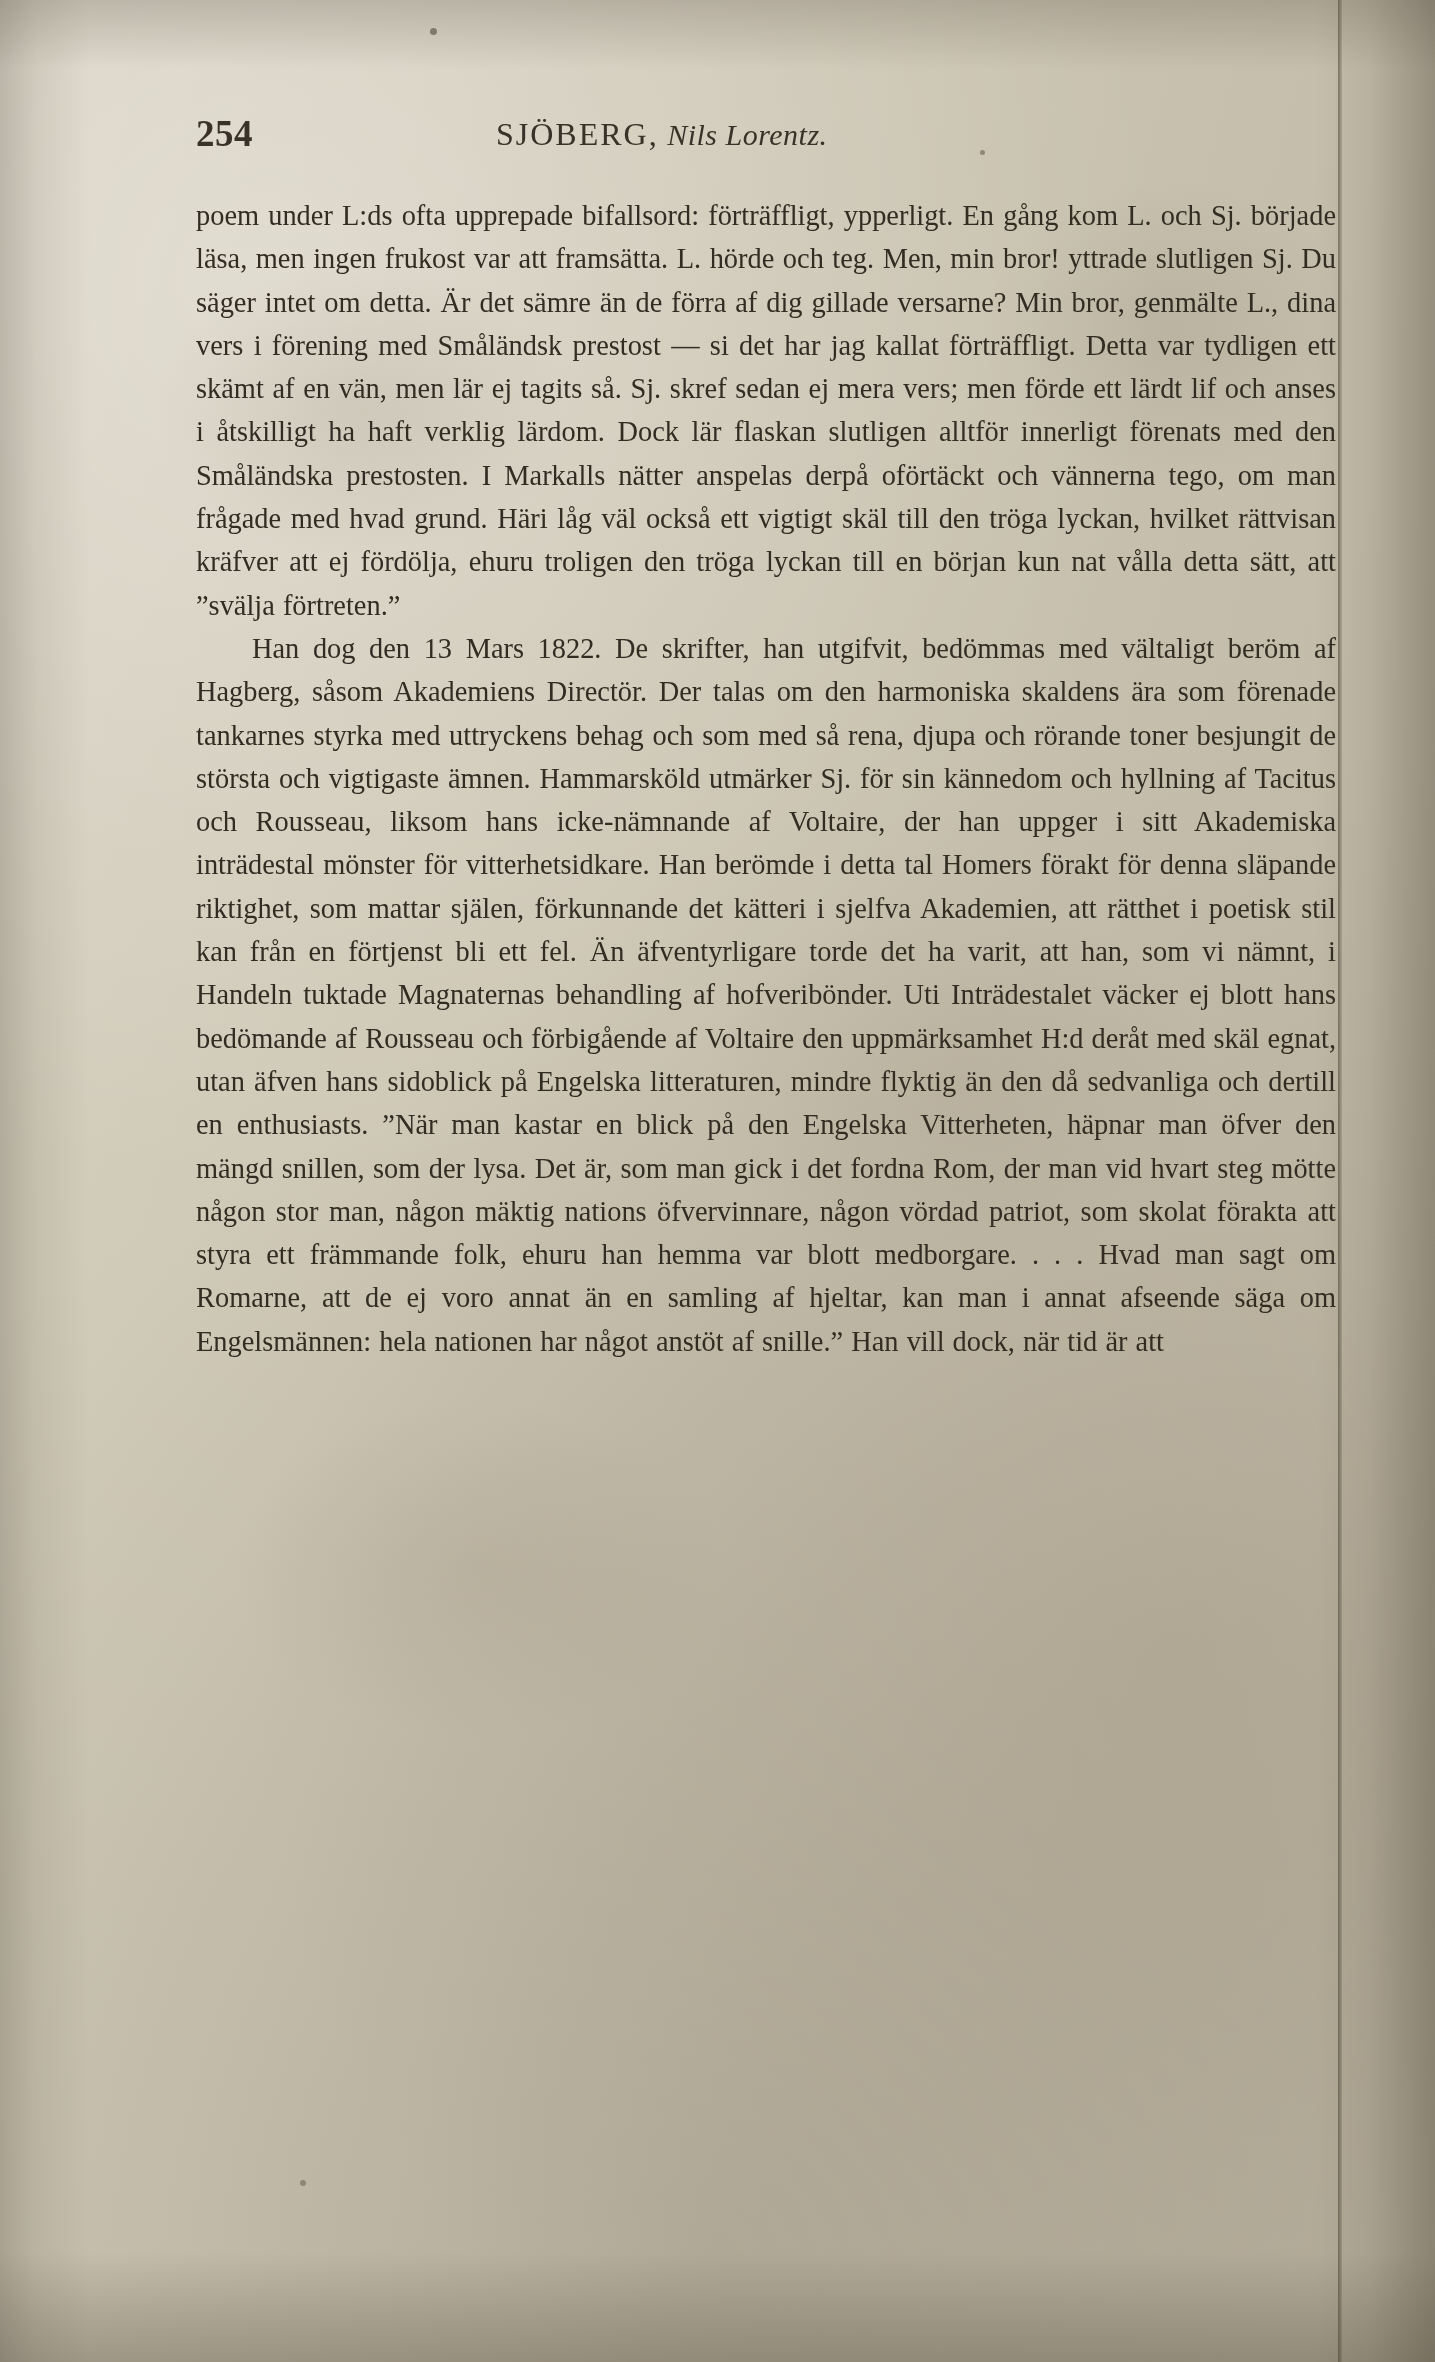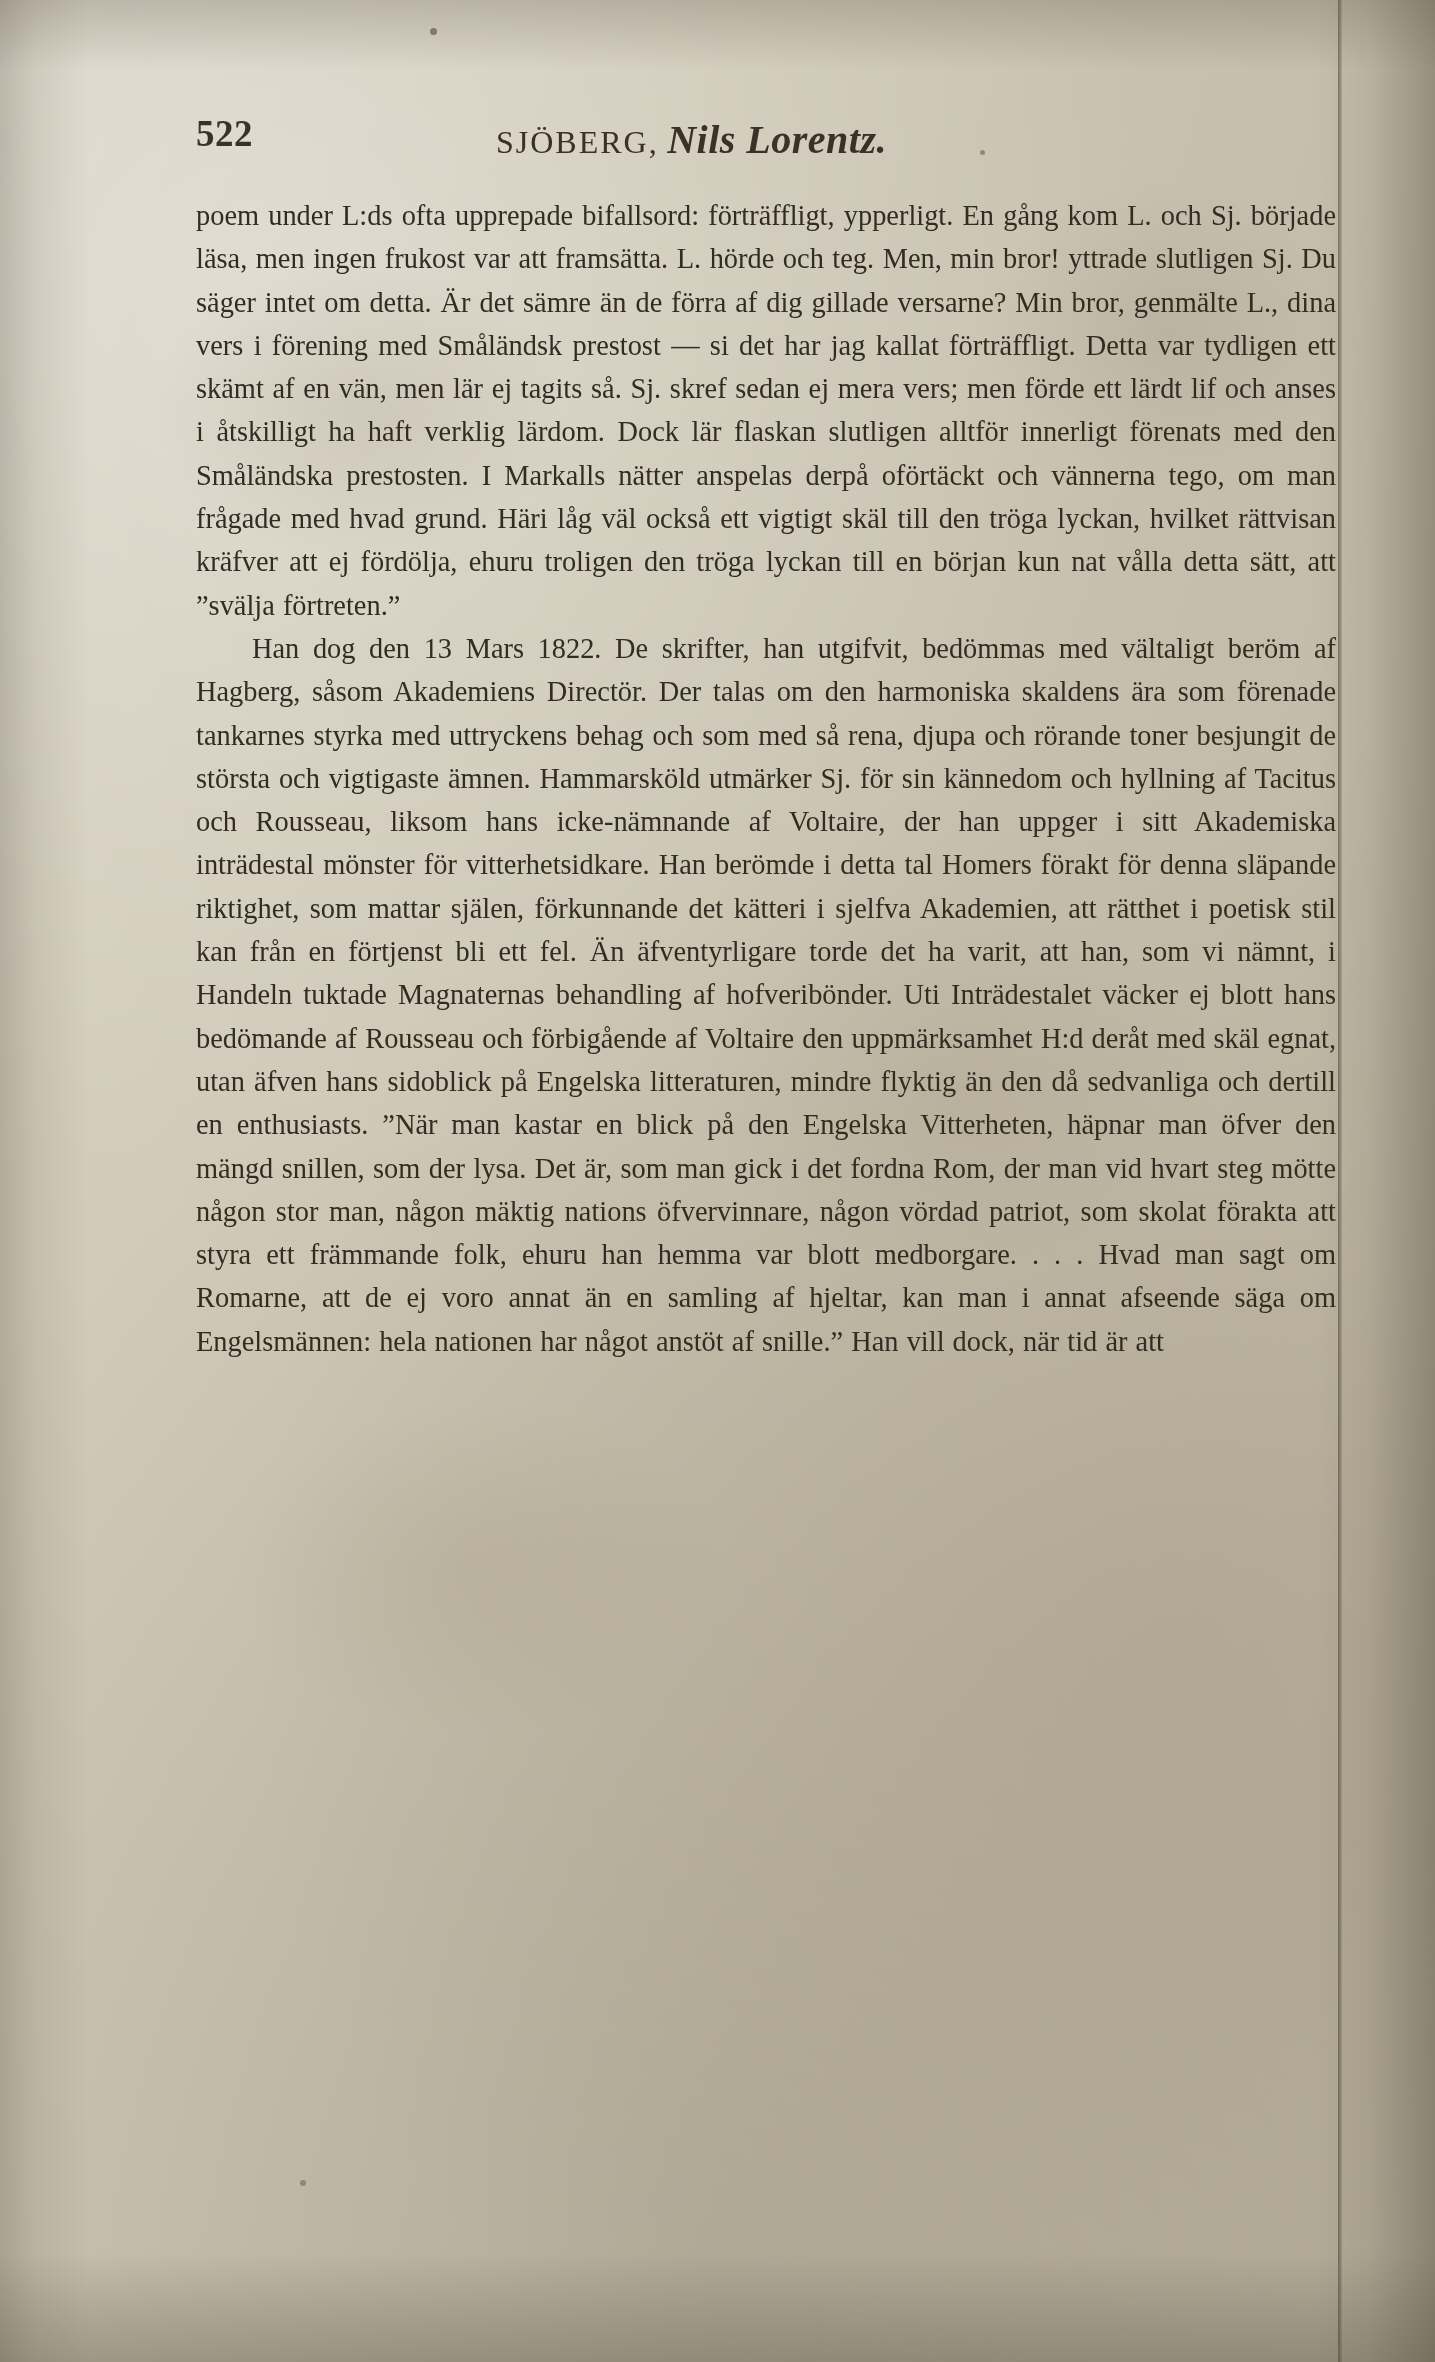--- a/index.html
+++ b/index.html
@@ -94,22 +94,22 @@
     color: #3a3228;
     letter-spacing: 1.2px;
     white-space: nowrap;
   }
   #running-head .smallcaps {
     font-size: 32px;
     letter-spacing: 2px;
   }
   #running-head .bookname {
     font-style: italic;
-    font-weight: bold;
-    font-size: 40px;
+    font-weight: normal;
+    font-size: 30px;
     letter-spacing: 0.5px;
   }
   #body-text {
     margin-top: 26px;
     font-size: 28.4px;
     line-height: 43.3px;
     color: #332c23;
     text-align: justify;
     text-align-last: left;
     word-spacing: 1px;
@@ -143,21 +143,21 @@
 <div class="blotch" id="noise-2"></div>
 <div class="blotch" id="noise-3"></div>
 <div class="blotch" id="noise-4"></div>
 <div id="speck-a"></div>
 <div id="speck-b"></div>
 <div id="speck-c"></div>
 
 <div id="page">
 
   <div id="header">
-    <div id="folio">522</div>
+    <div id="folio">254</div>
     <div id="running-head">
       <span class="smallcaps">SJÖBERG,</span>
       <span class="bookname">Nils Lorentz.</span>
     </div>
   </div>
 
   <div id="body-text">
     <p>poem under L:ds ofta upprepade bifallsord: förträffligt, ypperligt. En gång kom L. och Sj. började läsa, men ingen frukost var att framsätta. L. hörde och teg. Men, min bror! yttrade slutligen Sj. Du säger intet om detta. Är det sämre än de förra af dig gillade versarne? Min bror, genmälte L., dina vers i förening med Småländsk prestost — si det har jag kallat förträffligt. Detta var tydligen ett skämt af en vän, men lär ej tagits så. Sj. skref sedan ej mera vers; men förde ett lärdt lif och anses i åtskilligt ha haft verklig lärdom. Dock lär flaskan slutligen alltför innerligt förenats med den Småländska prestosten. I Markalls nätter anspelas derpå oförtäckt och vännerna tego, om man frågade med hvad grund. Häri låg väl också ett vigtigt skäl till den tröga lyckan, hvilket rättvisan kräfver att ej fördölja, ehuru troligen den tröga lyckan till en början kun nat vålla detta sätt, att ”svälja förtreten.”</p>
     <p class="indent">Han dog den 13 Mars 1822. De skrifter, han utgifvit, bedömmas med vältaligt beröm af Hagberg, såsom Akademiens Directör. Der talas om den harmoniska skaldens ära som förenade tankarnes styrka med uttryckens behag och som med så rena, djupa och rörande toner besjungit de största och vigtigaste ämnen. Hammarsköld utmärker Sj. för sin kännedom och hyllning af Tacitus och Rousseau, liksom hans icke-nämnande af Voltaire, der han uppger i sitt Akademiska inträdestal mönster för vitterhetsidkare. Han berömde i detta tal Homers förakt för denna släpande riktighet, som mattar själen, förkunnande det kätteri i sjelfva Akademien, att rätthet i poetisk stil kan från en förtjenst bli ett fel. Än äfventyrligare torde det ha varit, att han, som vi nämnt, i Handeln tuktade Magnaternas behandling af hofveribönder. Uti Inträdestalet väcker ej blott hans bedömande af Rousseau och förbigående af Voltaire den uppmärksamhet H:d deråt med skäl egnat, utan äfven hans sidoblick på Engelska litteraturen, mindre flyktig än den då sedvanliga och dertill en enthusiasts. ”När man kastar en blick på den Engelska Vitterheten, häpnar man öfver den mängd snillen, som der lysa. Det är, som man gick i det fordna Rom, der man vid hvart steg mötte någon stor man, någon mäktig nations öfvervinnare, någon vördad patriot, som skolat förakta att styra ett främmande folk, ehuru han hemma var blott medborgare. . . . Hvad man sagt om Romarne, att de ej voro annat än en samling af hjeltar, kan man i annat afseende säga om Engelsmännen: hela nationen har något anstöt af snille.” Han vill dock, när tid är att</p>
   </div>

